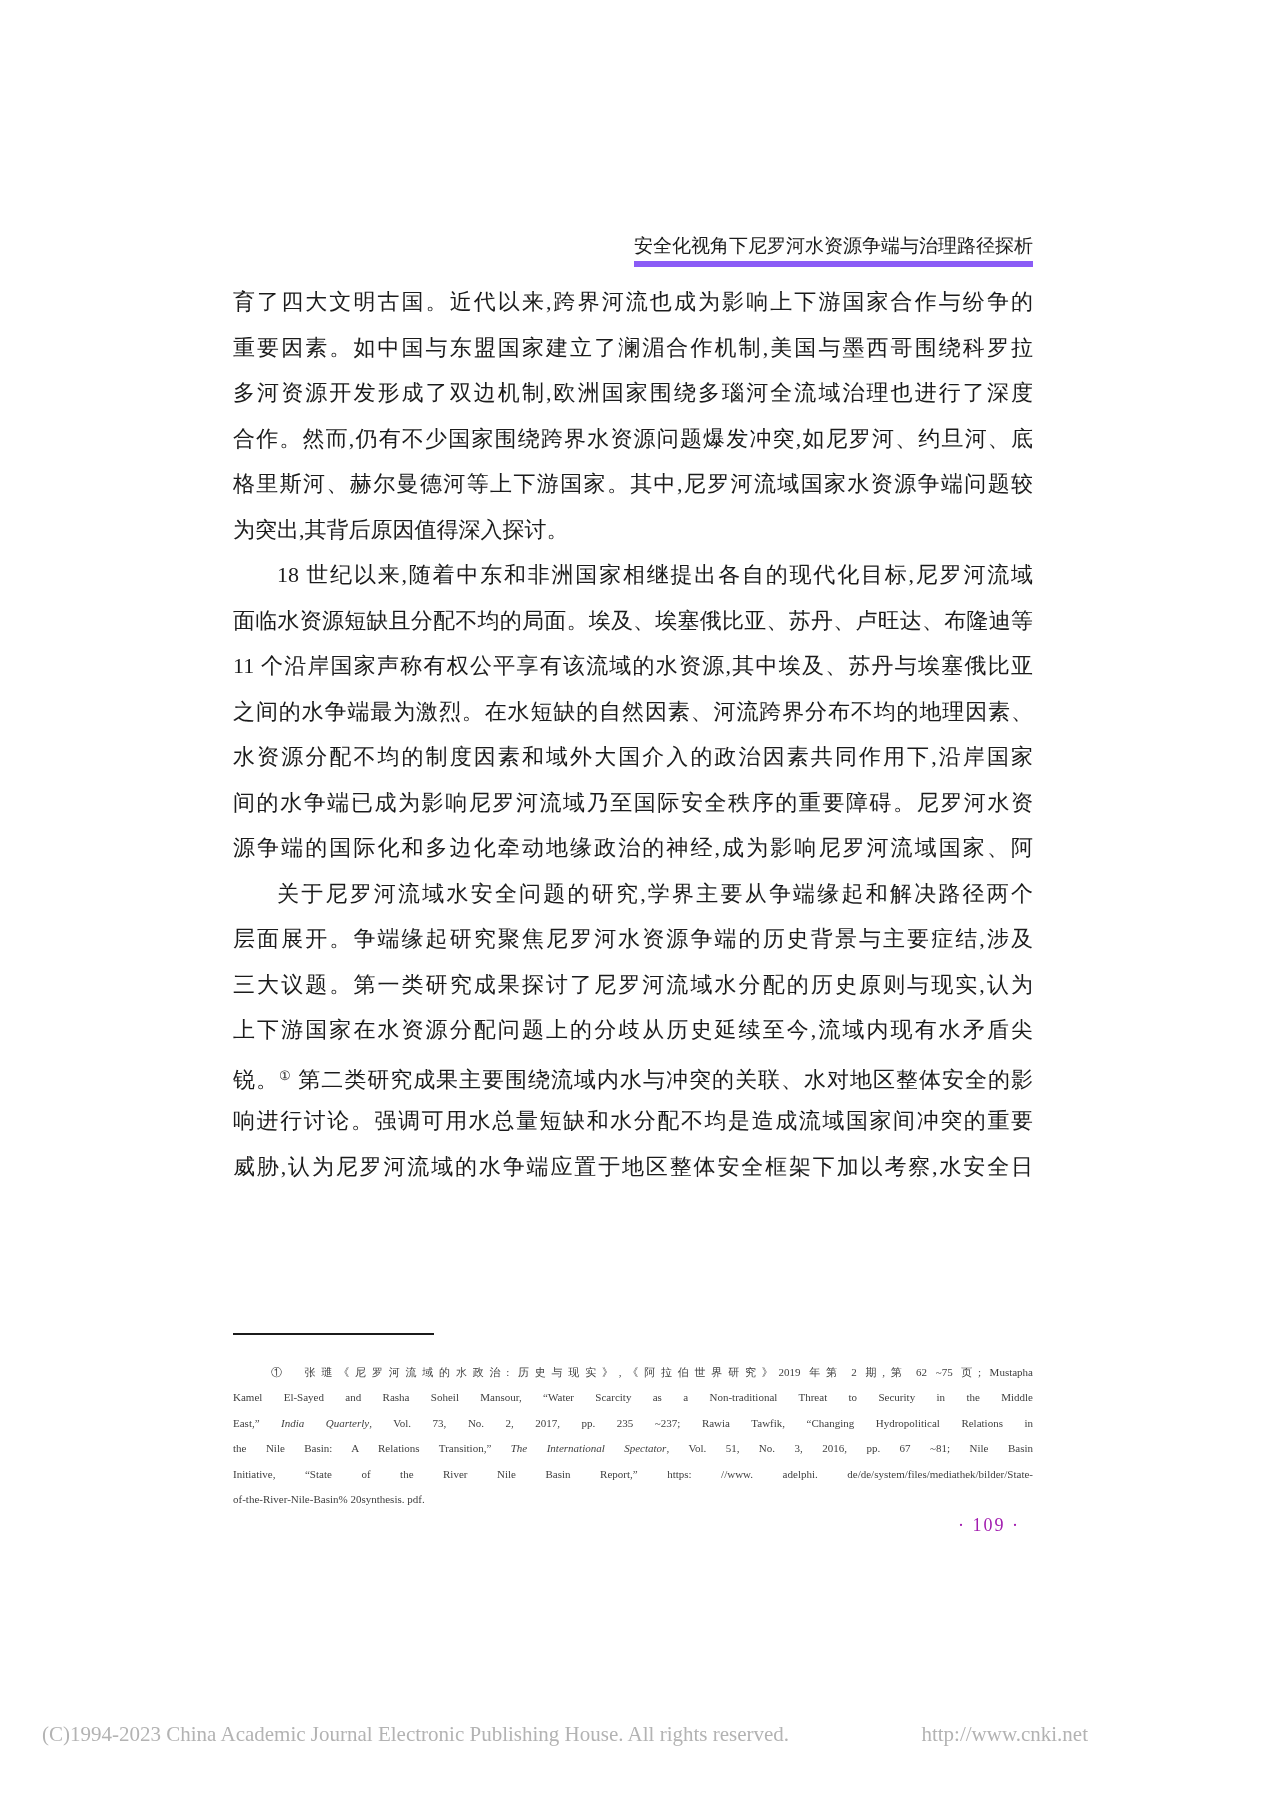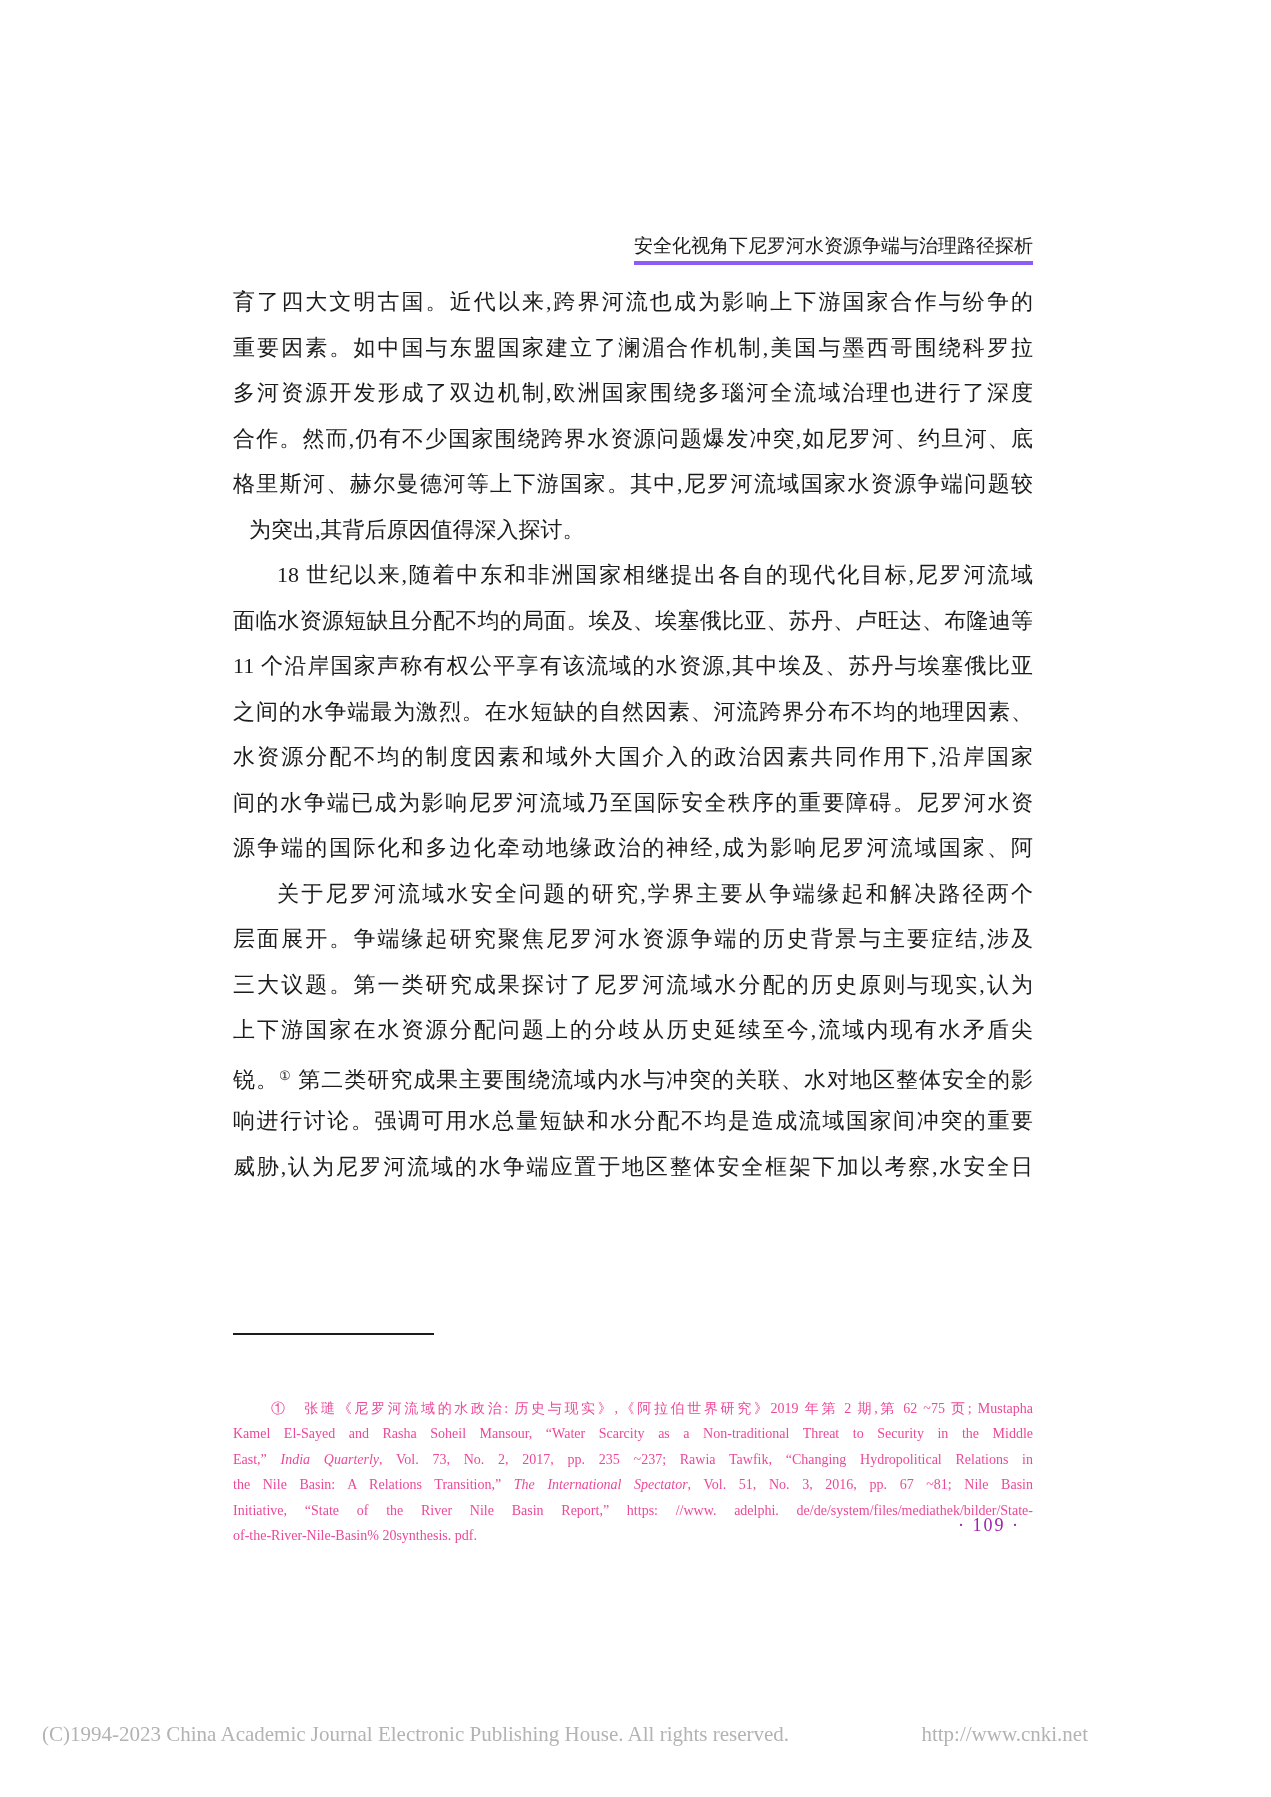--- a/index.html
+++ b/index.html
@@ -5,41 +5,41 @@
   html,body{margin:0;padding:0;}
   body{
     width:1271px;height:1797px;position:relative;
     background:#ffffff;overflow:hidden;
     font-family:"Liberation Serif","DejaVu Serif",serif;
     color:#1b1b1b;
   }
   .running-title{
     position:absolute;top:236px;right:238px;
     font-size:19px;line-height:1;letter-spacing:0px;
-    padding-bottom:6px;border-bottom:4px solid #8b5cf6;
+    padding-bottom:6px;border-bottom:6px solid #8b5cf6;
     white-space:nowrap;color:#1b1b1b;
   }
   .body-block{
     position:absolute;left:233px;top:279px;width:800px;
     font-size:22px;line-height:45.5px;color:#1b1b1b;
   }
   .ln{
     text-align:justify;text-align-last:justify;
     height:45.5px;overflow:hidden;
   }
-  .ln-last{text-align-last:left;margin-left:16px;}
+  .ln-last{text-align-last:left;}
   .ln-indent{padding-left:44px;}
   .sup{font-size:13px;vertical-align:7px;letter-spacing:0;}
   .footnote-sep{
     position:absolute;left:233px;top:1333px;width:201px;height:2px;
     background:#1b1b1b;
   }
   .footnote-block{
-    position:absolute;left:233px;top:1396px;width:800px;
-    font-size:14px;line-height:25.4px;color:#ec4899;
+    position:absolute;left:233px;top:1360px;width:800px;
+    font-size:11px;line-height:25.4px;color:#404040;
   }
   .fn{ text-align:justify;text-align-last:justify;height:25.4px;overflow:hidden;}
   .fn-first{padding-left:38px;}
   .fn-last{text-align-last:left;}
   .it{font-style:italic;}
   .page-number{
     position:absolute;top:1515px;right:251px;
     font-size:18px;line-height:1.2;letter-spacing:2px;
     color:#a21caf;white-space:nowrap;
   }

